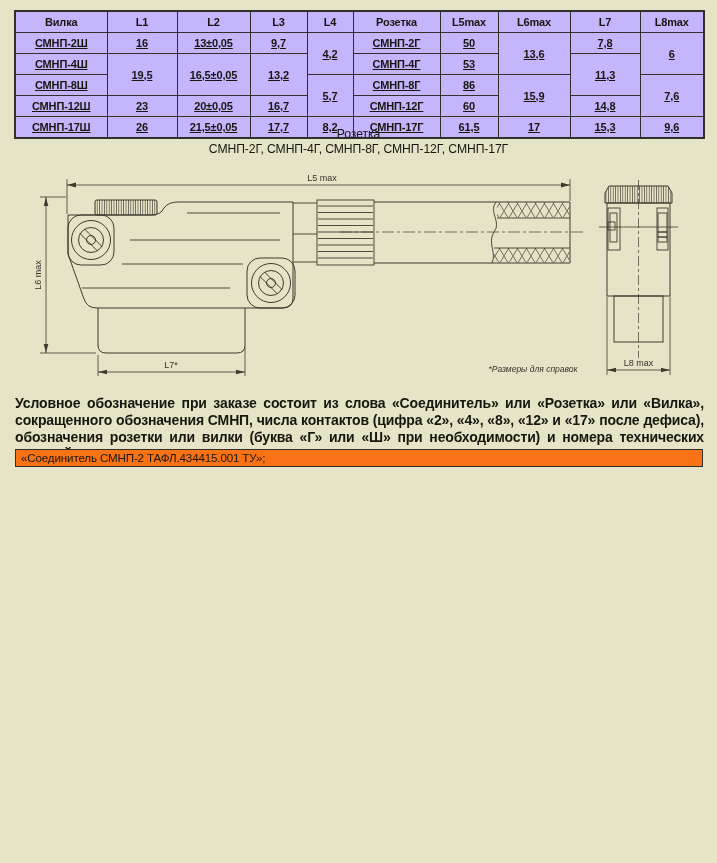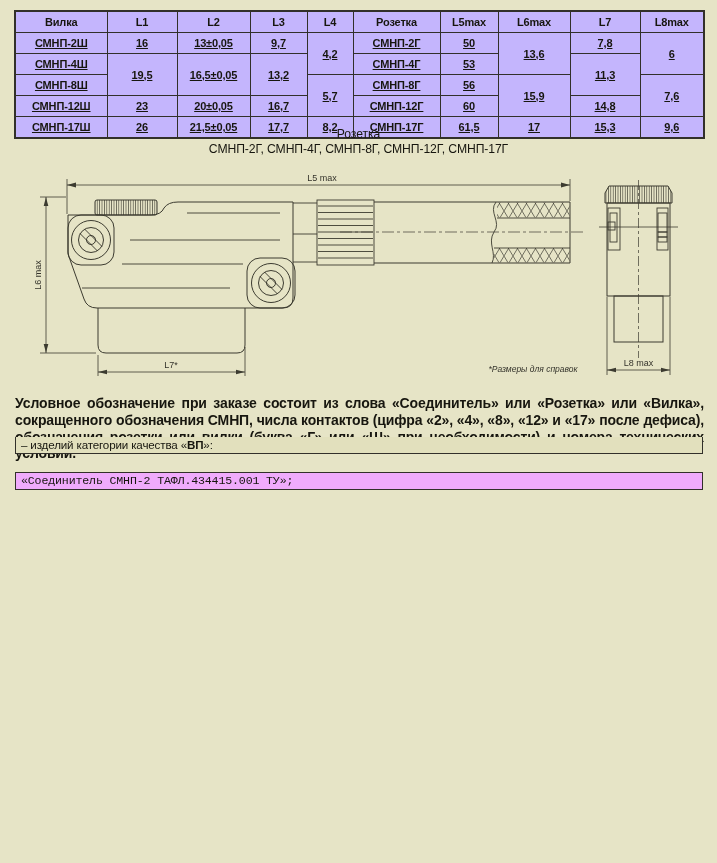--- a/index.html
+++ b/index.html
@@ -26,21 +26,21 @@
   .ordering{position:absolute;top:381px;left:15px;width:689px;font-size:14px;line-height:16.8px;
     text-align:justify;letter-spacing:-0.15px;font-weight:bold;}
   .ordering b{letter-spacing:-0.1px;}
 
   
   .examples{position:absolute;top:437px;left:15px;width:688px;}
   .ex-header{border:2px solid #32302a;background:#b6bca4;height:16px;line-height:16px;text-align:center;
     font-size:12px;font-weight:bold;letter-spacing:-0.1px;}
   .ex-row{border:1px solid #32302a;font-size:11.6px;letter-spacing:-0.15px;padding:1px 0 1px 5px;line-height:14px;}
   .ex-cat{background:#e2e0bd;border-top:none;}
-  .ex-item{background:#f0abfc;margin-top:18px;font-family:Liberation Mono, monospace;}
+  .ex-item{background:#f97316;margin-top:12px;}
 </style>
 </head>
 <body>
 
 <div class="page">
 
   <table class="dims">
     <colgroup>
       <col style="width:92px">
         <col style="width:70px">
@@ -86,21 +86,21 @@
         <td rowspan="2">16,5±0,05</td>
         <td rowspan="2">13,2</td>
         <td>СМНП-4Г</td>
         <td>53</td>
         <td rowspan="2">11,3</td>
       </tr>
       <tr>
         <td>СМНП-8Ш</td>
         <td rowspan="2">5,7</td>
         <td>СМНП-8Г</td>
-        <td>56</td>
+        <td>86</td>
         <td rowspan="2">15,9</td>
         <td rowspan="2">7,6</td>
       </tr>
       <tr>
         <td>СМНП-12Ш</td>
         <td>23</td>
         <td>20±0,05</td>
         <td>16,7</td>
         <td>СМНП-12Г</td>
         <td>60</td>
@@ -255,19 +255,16 @@
     <text x="171" y="202" font-size="9" text-anchor="middle">L7*</text>
     <text x="638.5" y="200" font-size="9" text-anchor="middle">L8 max</text>
     <text x="533" y="206" font-size="8.5" font-style="italic" text-anchor="middle">*Размеры для справок</text>
   </svg>
 
   <p class="ordering">
     <b>Условное обозначение при заказе</b><span> состоит из слова «Соединитель» или «Розетка» или «Вилка», сокращенного обозначения СМНП, числа контактов (цифра «2», «4», «8», «12» и «17» после дефиса), обозначения розетки или вилки (буква «Г» или «Ш» при необходимости) и номера технических условий.</span>
   </p>
 
   <div class="examples">
-    <div class="ex-row ex-cat">
-      <span>– изделий категории качества «</span><b>ВП</b><span>»:</span>
-    </div>
     <div class="ex-row ex-item">«Соединитель СМНП-2 ТАФЛ.434415.001 ТУ»;</div>
   </div>
 
 </div>
 
 </body></html>

